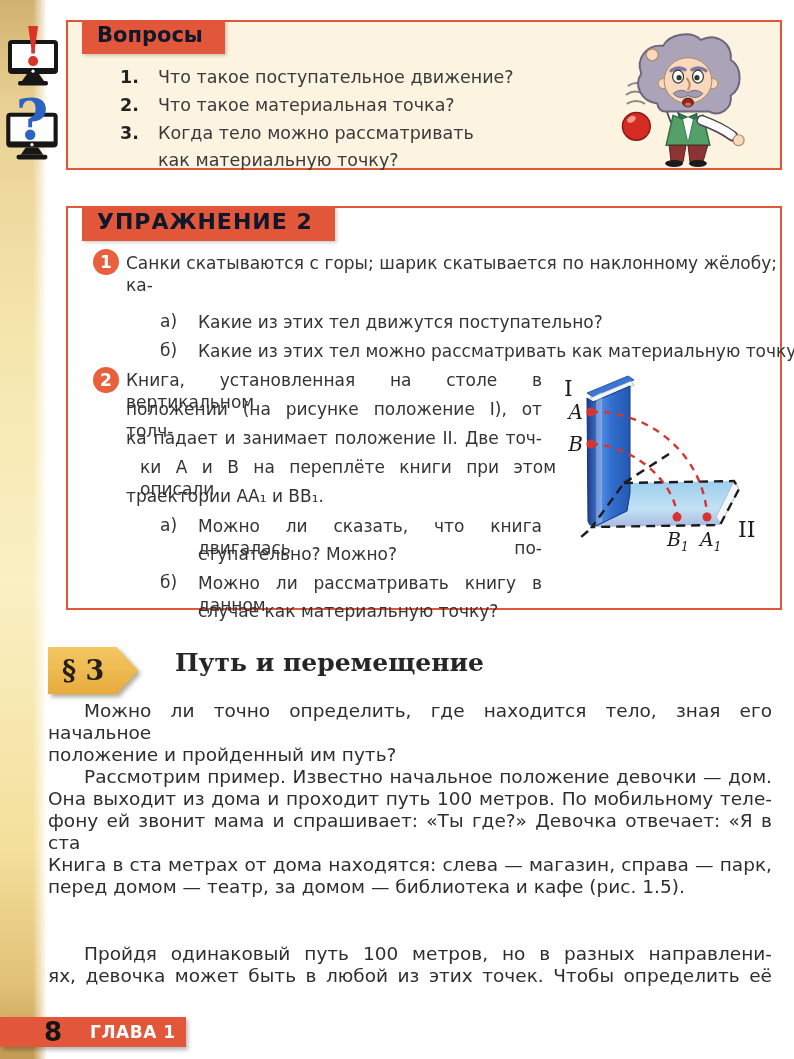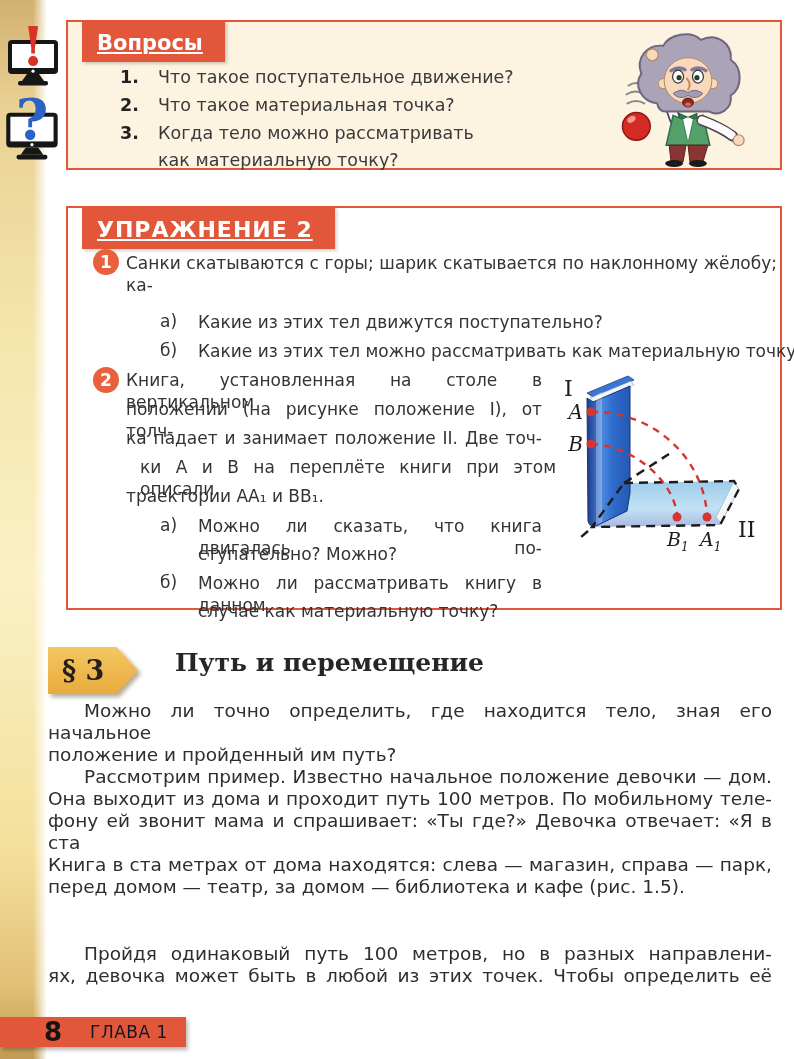--- a/index.html
+++ b/index.html
@@ -23,24 +23,23 @@
   
   .qbox{
     position:absolute;left:66px;top:20px;width:716px;height:150px;
     background:#fdf3e1;border:2px solid #e2573a;box-sizing:border-box;
   }
   .exbox{
     position:absolute;left:66px;top:206px;width:716px;height:404px;
     background:#ffffff;border:2px solid #e2573a;box-sizing:border-box;
   }
   .banner{
-    position:absolute;left:14px;top:-2px;background:#e2573a;color:#ffffff;
-    font-weight:bold;font-size:21px;padding:12px 22px 7px 15px;line-height:1.1;
+    position:absolute;left:14px;top:-2px;background:#e2573a;color:#0f172a;
+    font-weight:bold;font-size:21px;padding:4px 22px 7px 15px;line-height:1.1;
     box-shadow:2px 2px 3px rgba(0,0,0,0.18);
-    text-decoration:underline;
   }
   .banner.ex{font-size:22px;letter-spacing:1px;}
 
   
   .q-list{position:absolute;left:52px;top:42px;}
   .q-row{display:flex;line-height:26.5px;font-size:17.5px;color:#3a3a3a;margin-bottom:1.5px;}
   .q-num{width:38px;font-weight:bold;color:#222;}
   .q-text{max-width:430px;}
 
   .scientist{position:absolute;right:16px;top:2px;width:152px;height:144px;}
@@ -79,21 +78,21 @@
   .pline.j{text-align:justify;text-align-last:justify;}
   .pline.ind{text-indent:36px;}
   .p1{top:700px;} .p2{top:766px;} .p3{top:943px;}
 
   
   .footer-bar{
     position:absolute;left:0;top:1017px;width:186px;height:30px;background:#e2573a;
     box-shadow:2px 3px 4px rgba(0,0,0,0.28);display:flex;align-items:center;
   }
   .page-num{margin-left:44px;font-size:26px;font-weight:bold;color:#151515;line-height:1;}
-  .chapter-label{margin-left:28px;font-size:17px;font-weight:normal;color:#0f172a;letter-spacing:0.5px;}
+  .chapter-label{margin-left:28px;font-size:17px;font-weight:bold;color:#ffffff;letter-spacing:0.5px;}
 </style>
 </head>
 <body>
 
 <div class="left-strip"></div>
 
 <div class="margin-icon mi1">
   <svg width="54" height="70" viewBox="0 0 54 70" overflow="visible">
     <rect x="1" y="22" width="50" height="34" rx="4" fill="#161616"></rect>
     <rect x="5" y="26" width="42" height="24" fill="#ffffff"></rect>

